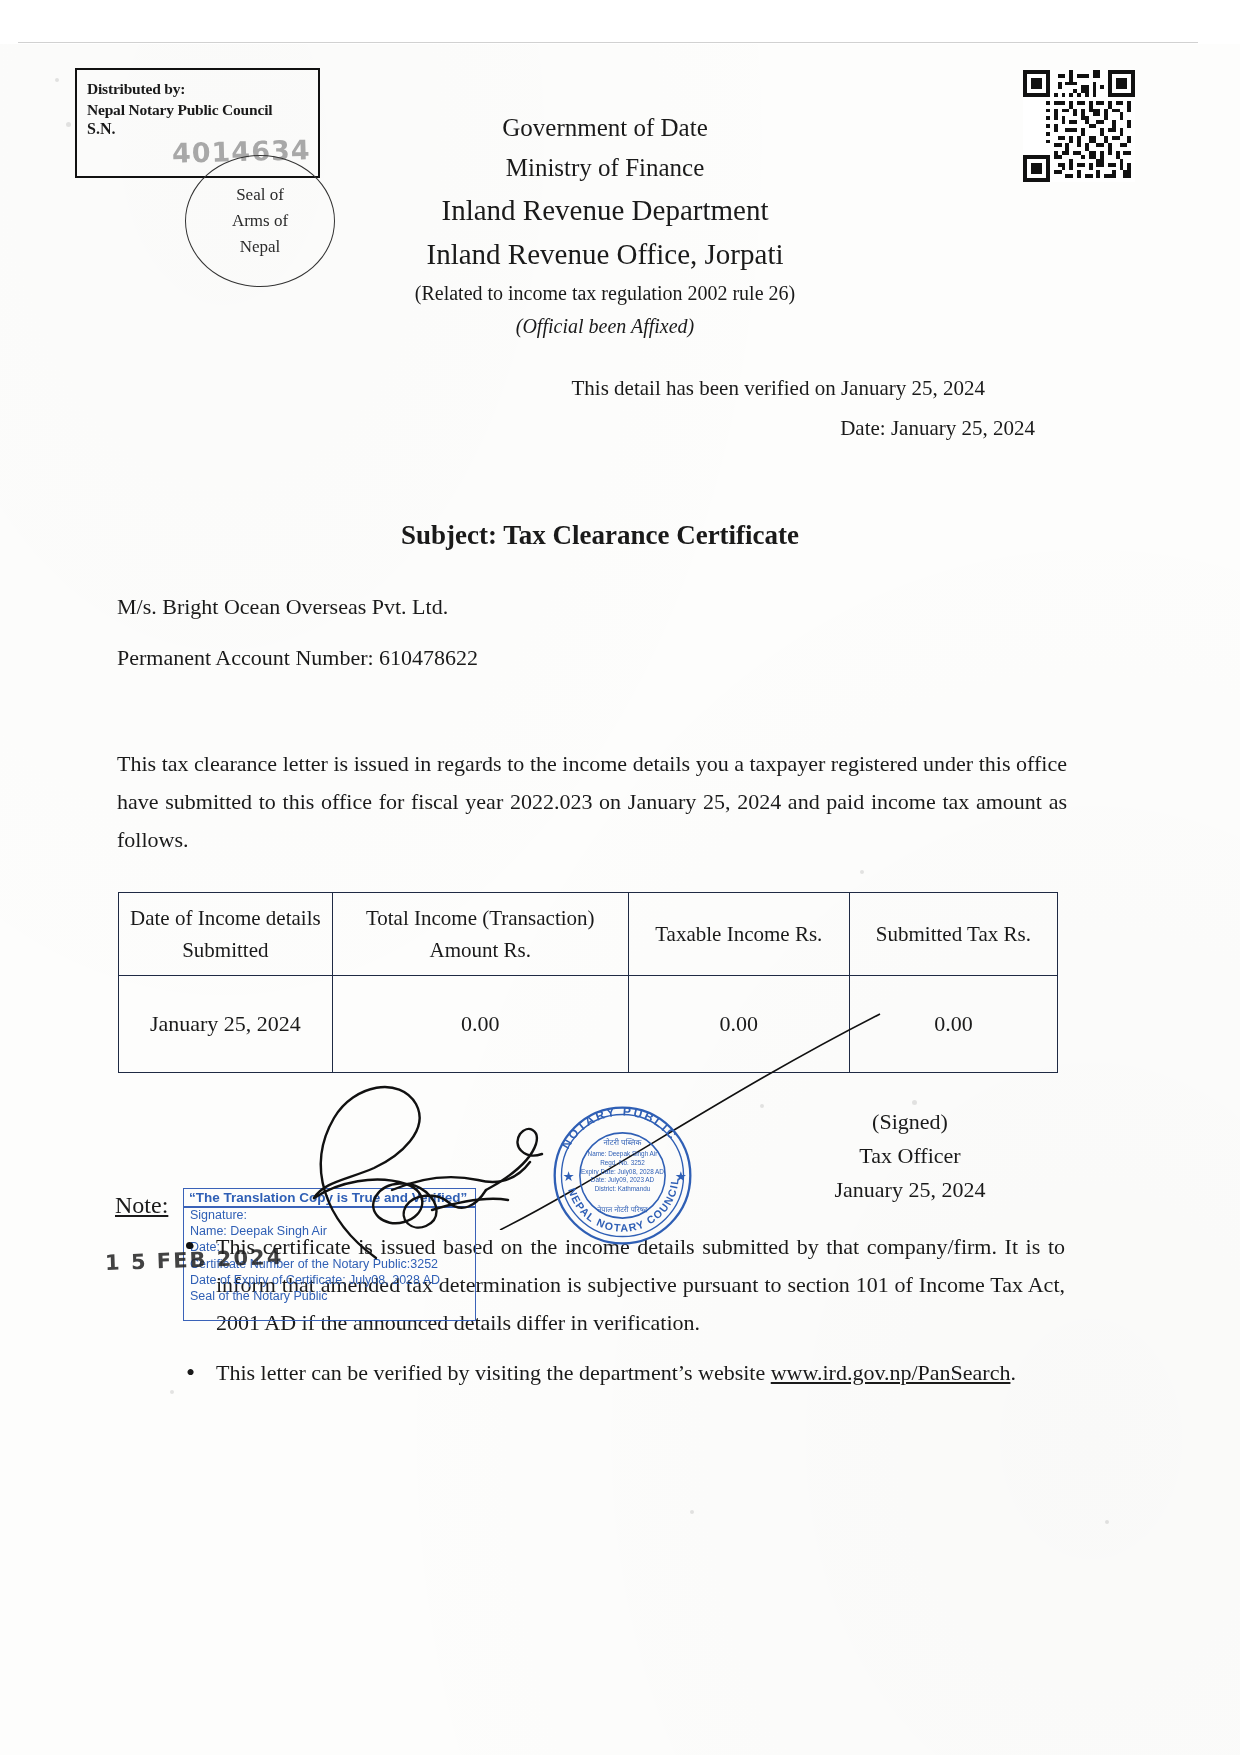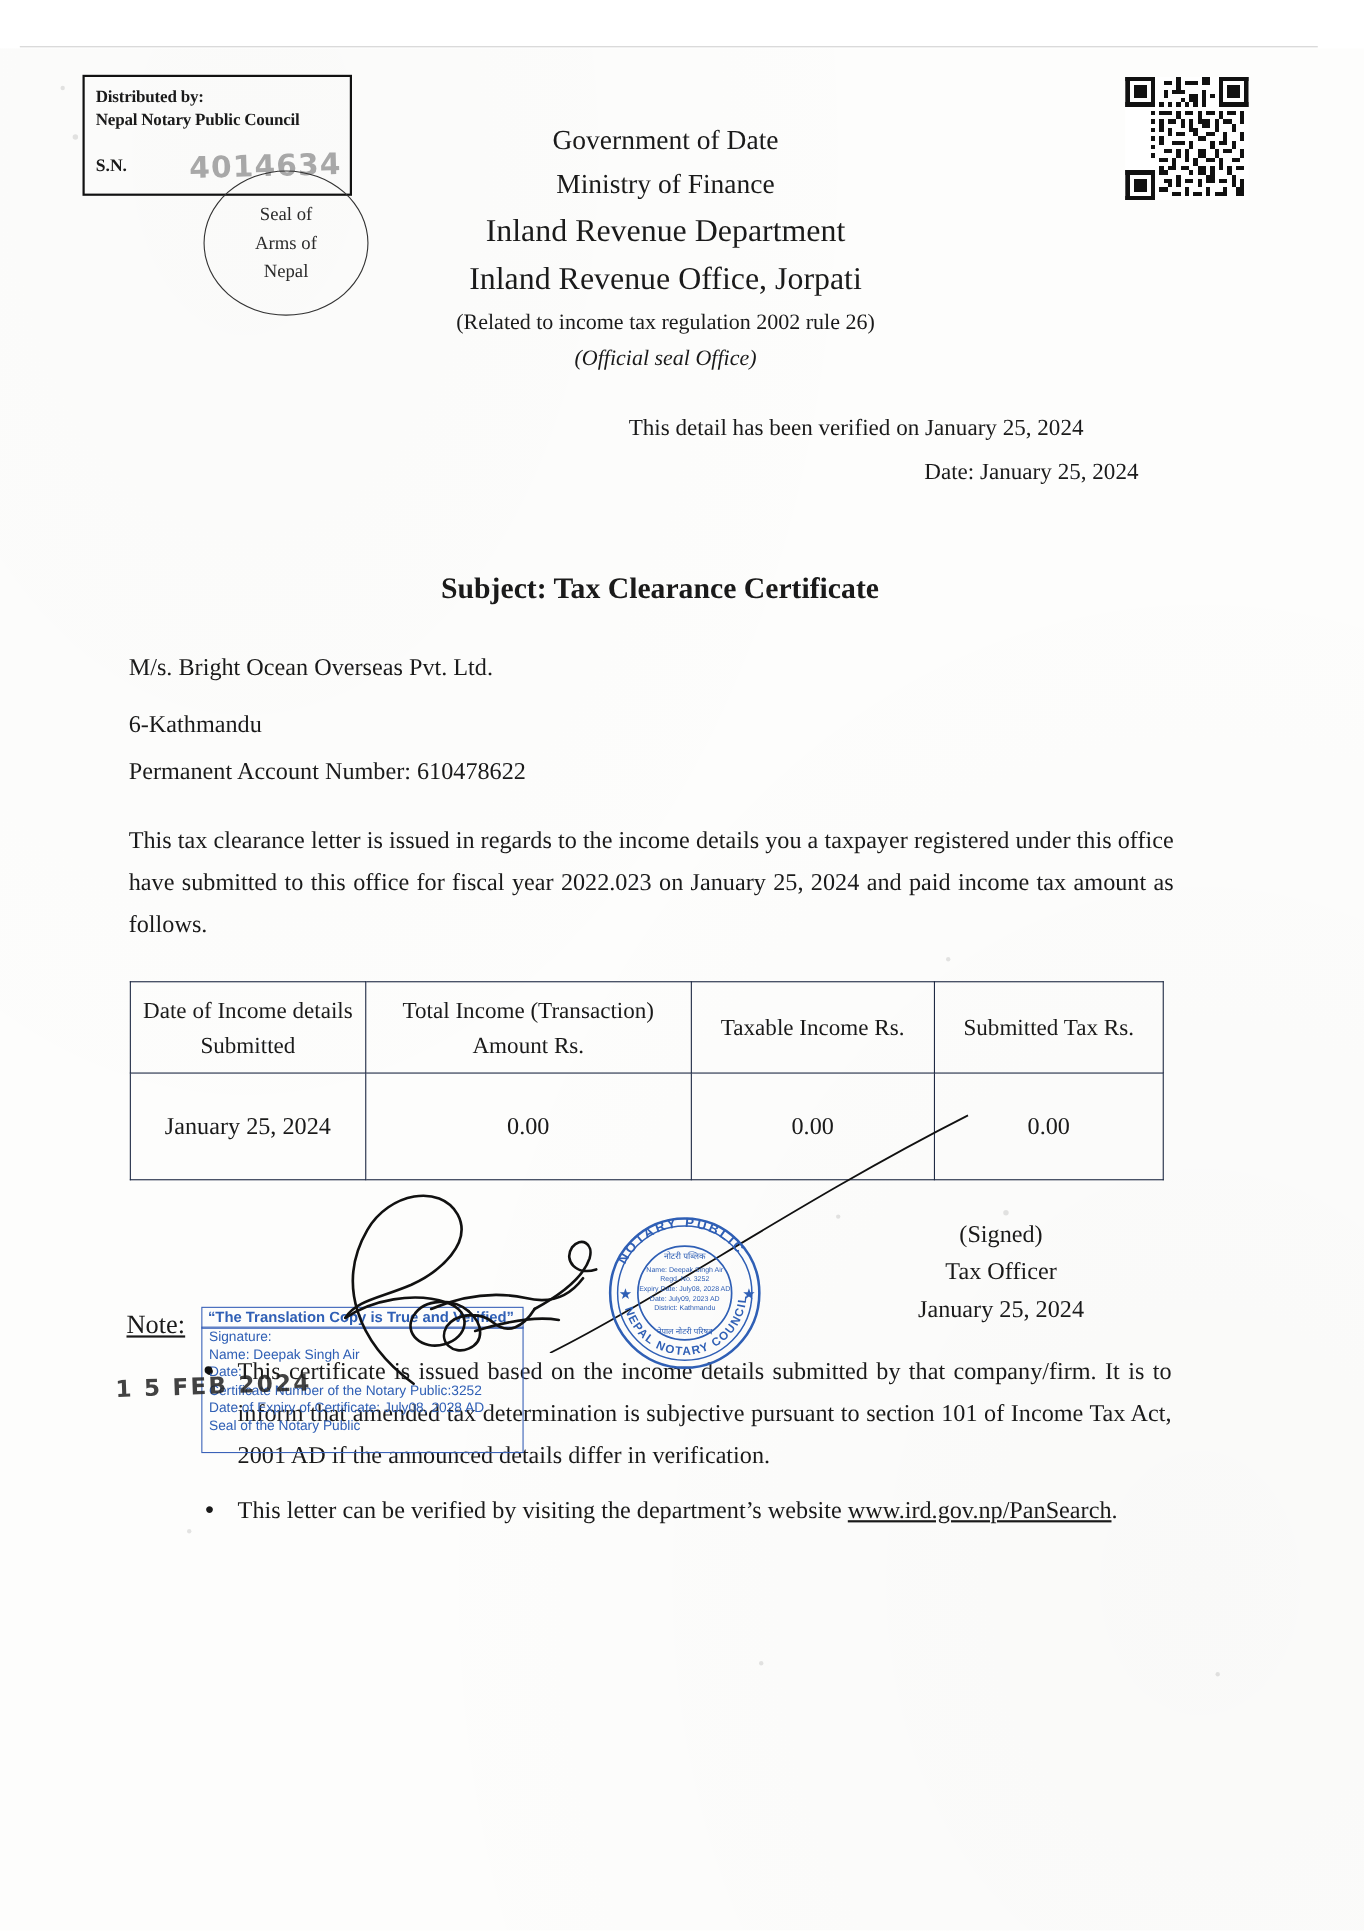--- a/index.html
+++ b/index.html
@@ -29,21 +29,21 @@
   }
 
   
   .dist-box {
     position:absolute; left:75px; top:68px; width:245px; height:110px;
     border:2px solid #111; box-sizing:border-box;
     padding:8px 12px 0 10px;
     font-family:"Liberation Serif", serif;
   }
   .dist-line { font-weight:bold; font-size:15.5px; line-height:21px; letter-spacing:-0.2px; }
-  .dist-sn { margin-top:22px; font-weight:bold; font-size:16px; }
+  .dist-sn { margin-top:0; font-weight:bold; font-size:16px; }
   .sn-value {
     position:absolute; left:172px; top:136px;
     font-family:"DejaVu Sans", sans-serif;
     font-weight:bold; font-size:27px; letter-spacing:1px;
     color:#9a9a9a; opacity:0.85;
     transform:rotate(-1.5deg);
   }
   
   .coat {
     position:absolute; left:185px; top:155px; width:148px; height:130px;
@@ -298,32 +298,31 @@
         <rect x="10" y="25" width="1" height="1"></rect>
     </g>
   </svg>
 
   <div class="hdr">
     <div class="l1">Government of Date</div>
     <div class="l2">Ministry of Finance</div>
     <div class="l3">Inland Revenue Department</div>
     <div class="l4">Inland Revenue Office, Jorpati</div>
     <div class="l5">(Related to income tax regulation 2002 rule 26)</div>
-    <div class="l6">(Official seal Office)</div>
+    <div class="l6">(Official been Affixed)</div>
   </div>
 
   <div class="ref-right-1">This detail has been verified on January 25, 2024</div>
   <div class="ref-right-2">Date: January 25, 2024</div>
 
   <div class="subject">Subject: Tax Clearance Certificate</div>
 
   <div class="addr">
     <div>M/s. Bright Ocean Overseas Pvt. Ltd.</div>
     <div style="height:8px"></div>
-    <div>6-Kathmandu</div>
     <div>Permanent Account Number: 610478622</div>
   </div>
 
   <div class="body-par">This tax clearance letter is issued in regards to the income details you a taxpayer registered under this office have submitted to this office for fiscal year 2022.023 on January 25, 2024 and paid income tax amount as follows.</div>
 
   <table class="tbl">
     <thead>
       <tr>
         <th class="c1">Date of Income details Submitted</th>
         <th class="c2">Total Income (Transaction) Amount Rs.</th>

